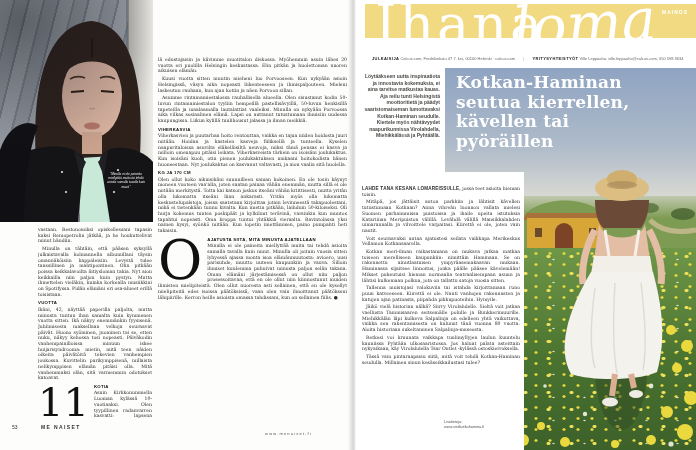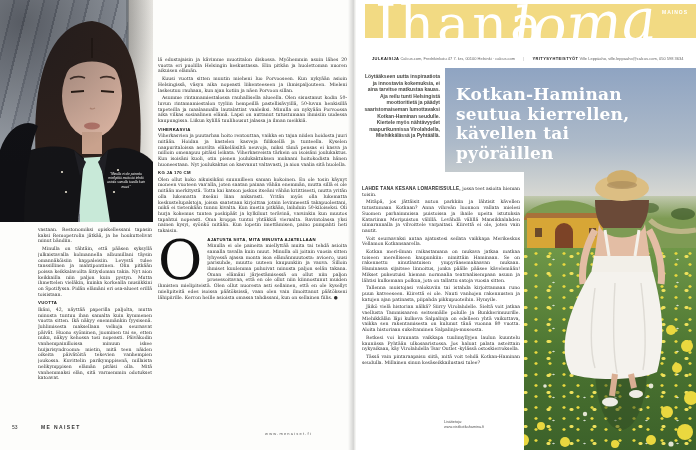--- a/index.html
+++ b/index.html
@@ -53,21 +53,21 @@
        background:linear-gradient(#8fa4c2,#adbac9 55%,#d4d6d2 90%,#dddcd4);}
   .hill{position:absolute;left:0;top:128px;width:100%;height:56px;
         background:linear-gradient(rgba(221,220,212,.7),rgba(221,220,212,0) 40%),#7e9b54;}
   .meadow{position:absolute;left:0;top:180px;width:100%;height:202px;
           background:
             radial-gradient(rgba(255,255,255,.75) .7px,transparent 1.5px),
             radial-gradient(#f0e25c 1.5px,transparent 2.6px),
             radial-gradient(#e9d93e 1.1px,transparent 2.1px),
             linear-gradient(#6f9748,#4a7330 55%,#3c612a);
           background-size:31px 23px,23px 17px,14px 11px,100% 100%;}
-  .headline{position:absolute;left:11px;top:17px;width:208px;font-family:"DejaVu Serif",serif;
+  .headline{position:absolute;left:11px;top:5px;width:208px;font-family:"DejaVu Serif",serif;
             font-weight:bold;font-size:17px;line-height:19.5px;color:#fff;white-space:pre-line;letter-spacing:.2px;}
   .whitebox{position:absolute;left:82px;top:172px;width:86px;height:278px;background:#fff;}
   .intro{position:absolute;left:6px;top:73px;width:78px;font-family:"Liberation Sans",sans-serif;
          font-weight:bold;font-size:5px;line-height:6.6px;color:#4a4a46;text-align:right;}
   .rbody{position:absolute;left:6px;top:186px;width:158px;height:232px;overflow:hidden;}
   .rbody .leadin{font-family:"Liberation Sans",sans-serif;font-weight:bold;font-size:4.6px;letter-spacing:.2px;}
   .rinfo{position:absolute;left:88px;top:420px;font-family:"Liberation Sans",sans-serif;
          font-size:3.8px;line-height:5px;color:#555;}
   svg{display:block;}
 </style>
@@ -117,20 +117,25 @@
       </svg>
       <div class="quote">"Minulla ei ole paineita miellyttää muita tai tehdä asioita samalla tavalla kuin muut."</div>
     </div>
 
     <div class="lcol1 bodytxt">
       <p>vastaan. Restonomiksi opiskellessani tapasin kaksi Remopetrolin jätkää, ja he houkuttelivat minut bändiin.</p>
       <p>Minulla on tähtäin, että pääsen syksyllä julkaistavalla kolmannella albumillani täysin omannäköisiin kappaleisiin. Levystä tulee tanssillinen ja mahtipontinen. Olin pitkään poissa keikkalavoilta äitiysloman takia. Nyt aion keikkailla niin paljon kuin pystyn. Mutta ihmettelen vieläkin, kuinka korkealla musiikkini on Spotifyssa. Pidän elämäni eri osa-alueet erillä toisistaan.</p>
       <div class="sec">
         <span class="shead">VUOTTA</span>
         <span>Ikäni, 42, näyttää paperilla paljolta, mutta minusta tuntuu ihan samalta kuin kymmenen vuotta sitten. Ikä näkyy enemmänkin fyysisenä. Juhlimisesta maksellaan velkoja seuraavat päivät. Huono syöminen, juominen tai se, etten nuku, näkyy kehossa tosi nopeasti. Päiväkodin vanhempainilloissa minuun iskee huijarisyndrooma: mietin, mitä teen näiden oikeita päivätöitä tekevien vanhempien joukossa. Kuvittelin parikymppisenä, millaista nelikymppisen elämän pitäisi olla. Mitä vanhemmaksi elän, sitä varmemmin odotukset katoavat.</span>
+      </div>
+      <div class="sec">
+        <span class="num n40">11</span>
+        <span class="shead">KOTIA</span>
+        <span>Asuin Kirkkonummella Luoman kylässä 10-vuotiaaksi. Olen tyypillinen radanvarren kasvatti: lapsena kavereiden kanssa me ajauduimme lähijunalla Masalan ja</span>
       </div>
     </div>
 
     <div class="lwide bodytxt">
       <p>lä edustajaisin ja kävimme muotitalon diskossa. Myöhemmin asuin lähes 20 vuotta eri puolilla Helsingin keskustassa. Elin pitkän ja huolettoman nuoren aikuisen elämän.</p>
       <p>Kuusi vuotta sitten muutin mieheni luo Porvooseen. Kun nykyään asioin Helsingissä, väsyn aika nopeasti liikenteeseen ja ihmispaljouteen. Mieleni laskeutuu rauhaan, kun ajan kotiin ja näen Porvoon sillan.</p>
       <p>Asumme rintamamiestalossa rauhallisella alueella. Olen sisustanut kodin 50-luvun rintamamiestalon tyyliin hempeillä pastellisävyillä, 50-luvun henkisillä tapeteilla ja maalaamalla lautalattiat vaaleiksi. Minulla on nykyään Porvoossa aika vilkas sosiaalinen elämä. Lapsi on auttanut tutustumaan ihmisiin uudessa kaupungissa. Liikun kylillä tuulihousut jalassa ja ilman meikkiä.</p>
       <div class="sec">
         <span class="shead">VIHERKASVIA</span>
         <span>Viherkasvien ja puutarhan hoito rentouttaa, vaikka en tajua niiden hoidosta juuri mitään. Hoidan ja kastelen kasveja fiiliksellä ja tunteella. Kyselen naapuritaloissa asuvilta eläkeläisiltä neuvoja, miksi tämä pensas ei kasva ja milloin omenapuu pitäisi leikata. Viherkasveista tärkein on isoisäni joulukaktus. Kun isoisäni kuoli, otin pienen joulukaktuksen mukaani hoitokodista hänen huoneestaan. Nyt joulukaktus on kasvanut valtavasti, ja aion vaalia sitä huolella.</span>

